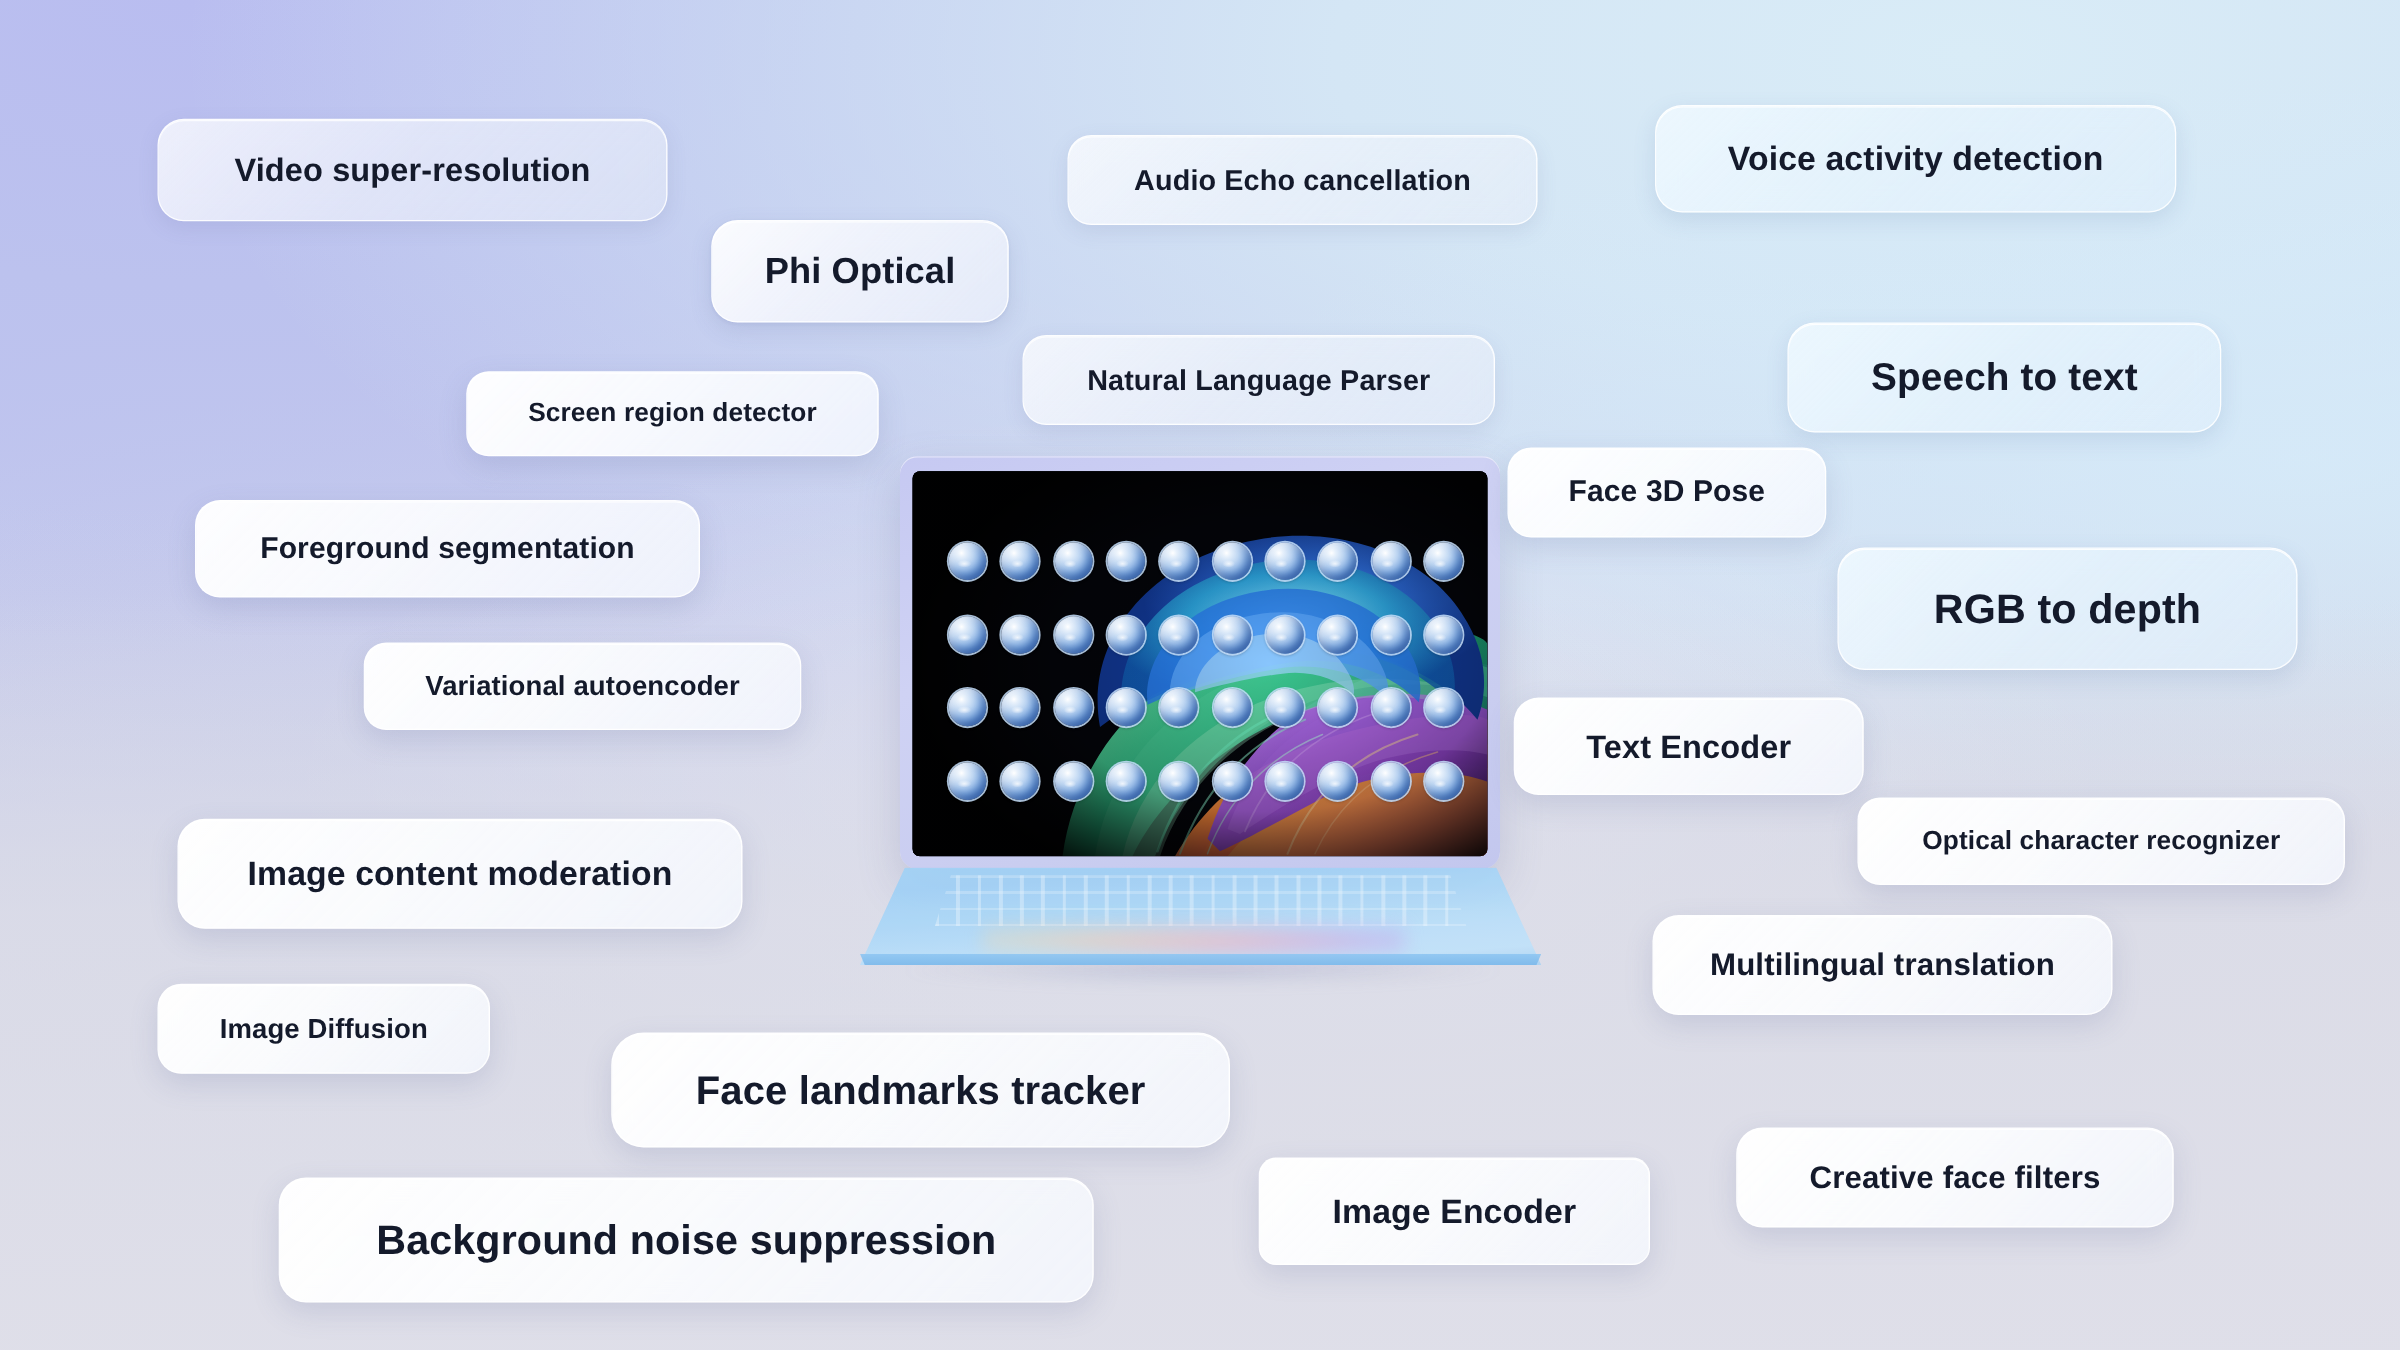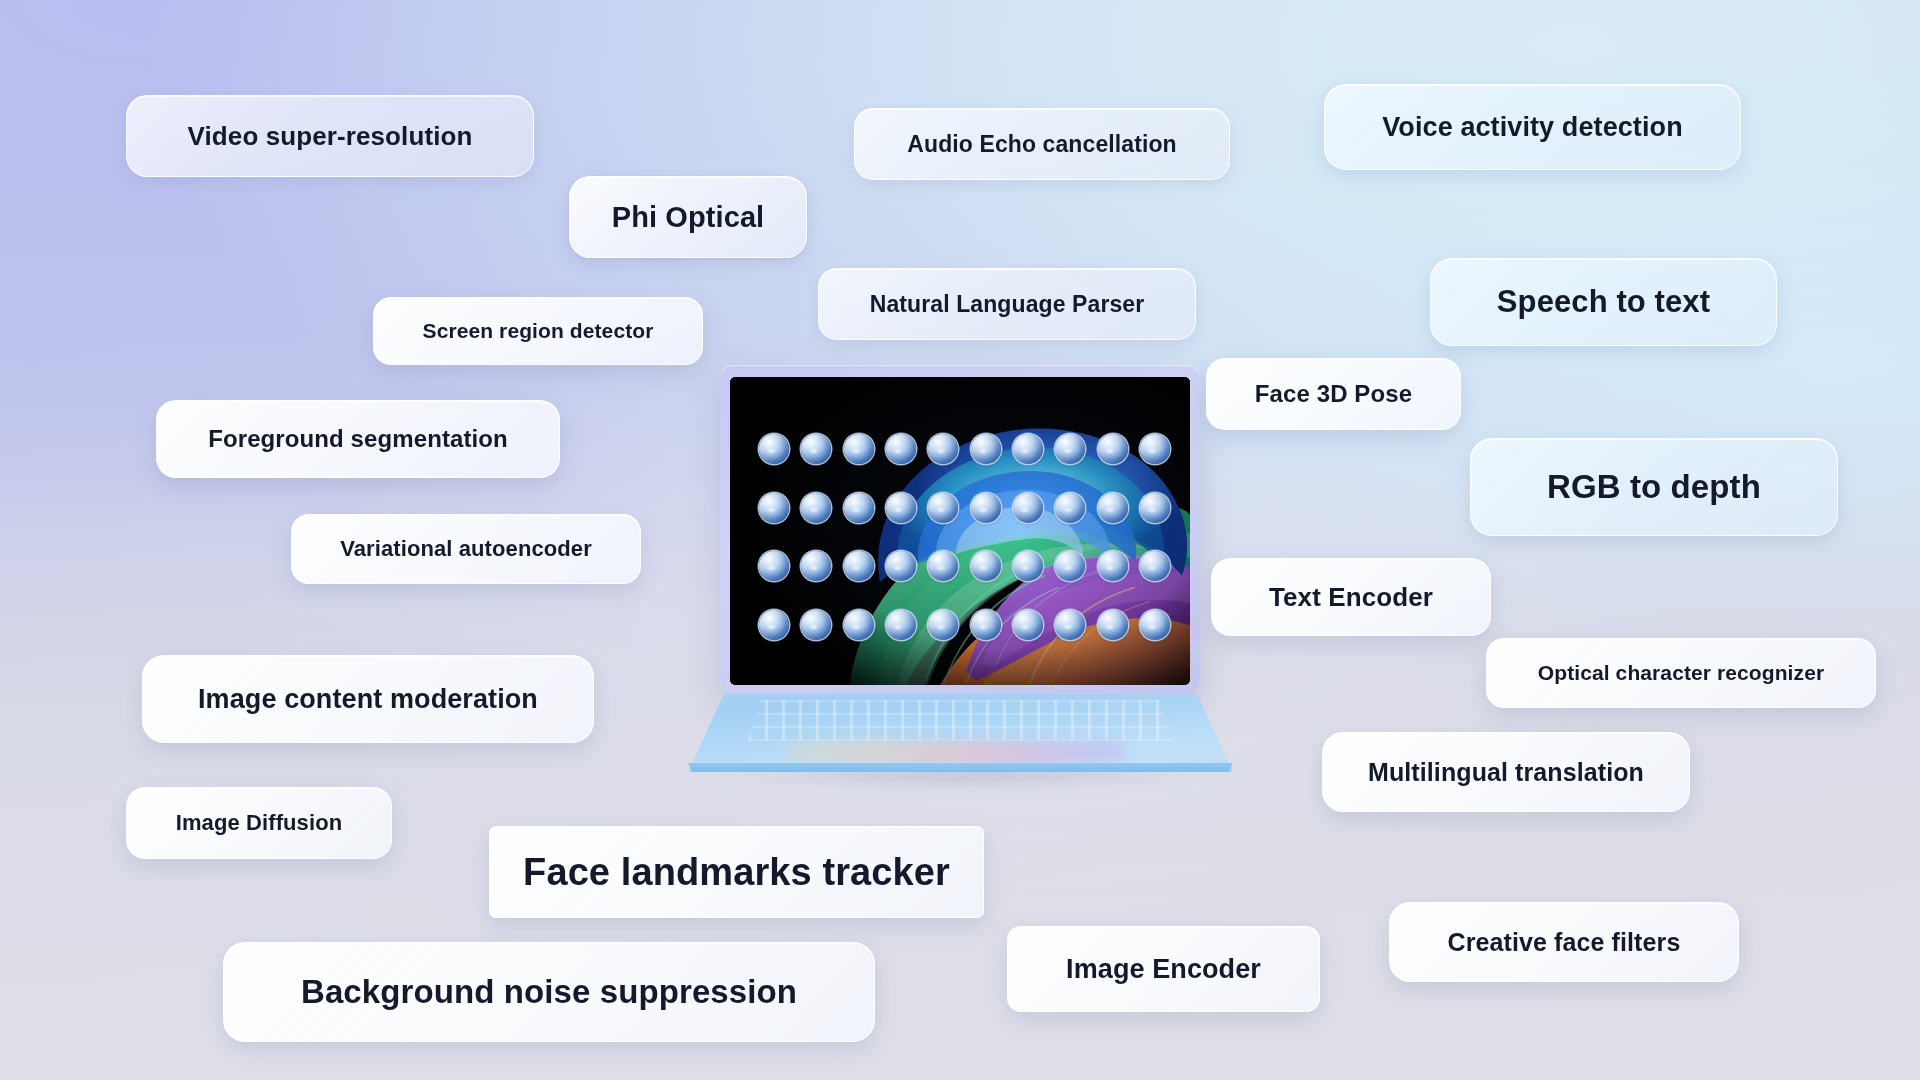--- a/index.html
+++ b/index.html
@@ -413,21 +413,21 @@
       </div>
       <div class="pill bright" style="left: 142px; top: 655px; width: 452px; height: 88px; font-size: 27px; border-radius: 22px;">
         <span>Image content moderation</span>
       </div>
       <div class="pill bright" style="left: 1322px; top: 732px; width: 368px; height: 80px; font-size: 25px; border-radius: 21px;">
         <span>Multilingual translation</span>
       </div>
       <div class="pill bright" style="left: 126px; top: 787px; width: 266px; height: 72px; font-size: 22px; border-radius: 19px;">
         <span>Image Diffusion</span>
       </div>
-      <div class="pill bright" style="left: 489px; top: 826px; width: 495px; height: 92px; font-size: 38px; border-radius: 7px;">
+      <div class="pill bright" style="left: 489px; top: 826px; width: 495px; height: 92px; font-size: 32px; border-radius: 26px;">
         <span>Face landmarks tracker</span>
       </div>
       <div class="pill bright" style="left: 1365px; top: 902px; width: 350px; height: 80px; font-size: 25px; border-radius: 21px; margin-left: 24px;">
         <span>Creative face filters</span>
       </div>
       <div class="pill bright" style="left: 1007px; top: 926px; width: 313px; height: 86px; font-size: 27px; border-radius: 14px;">
         <span>Image Encoder</span>
       </div>
       <div class="pill bright" style="left: 223px; top: 942px; width: 652px; height: 100px; font-size: 33px; border-radius: 22px;">
         <span>Background noise suppression</span>

